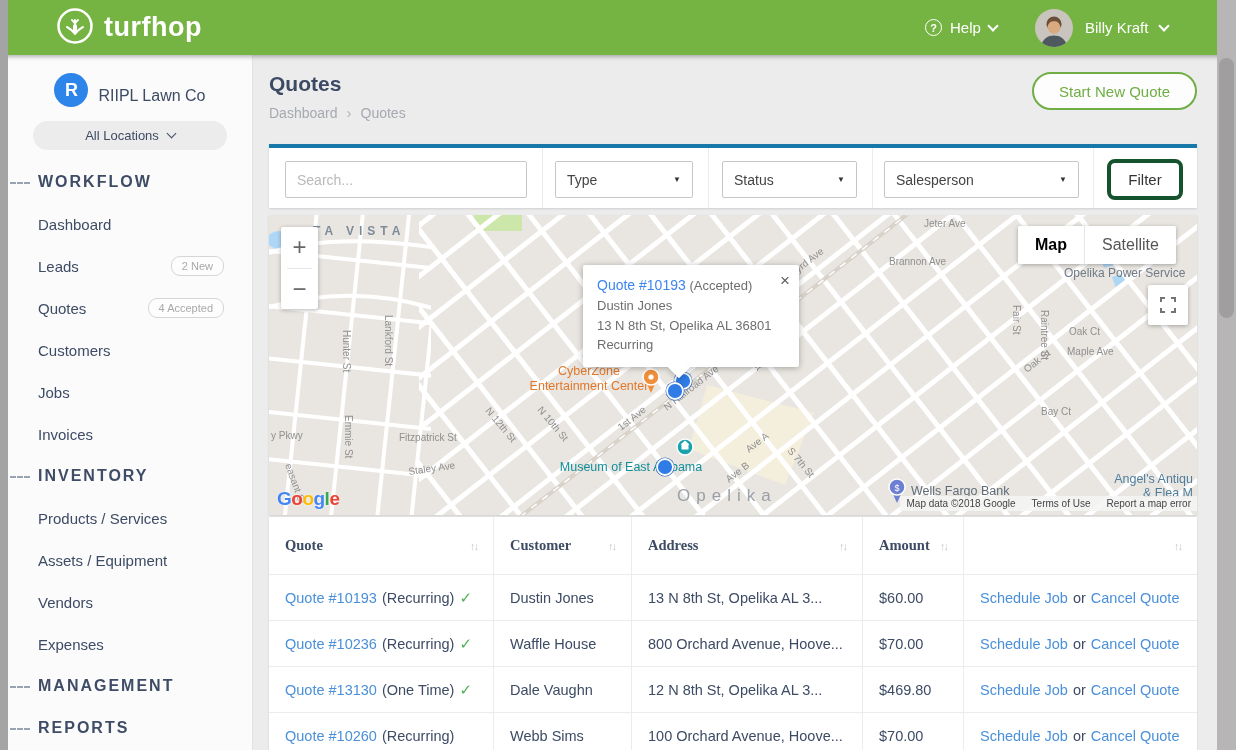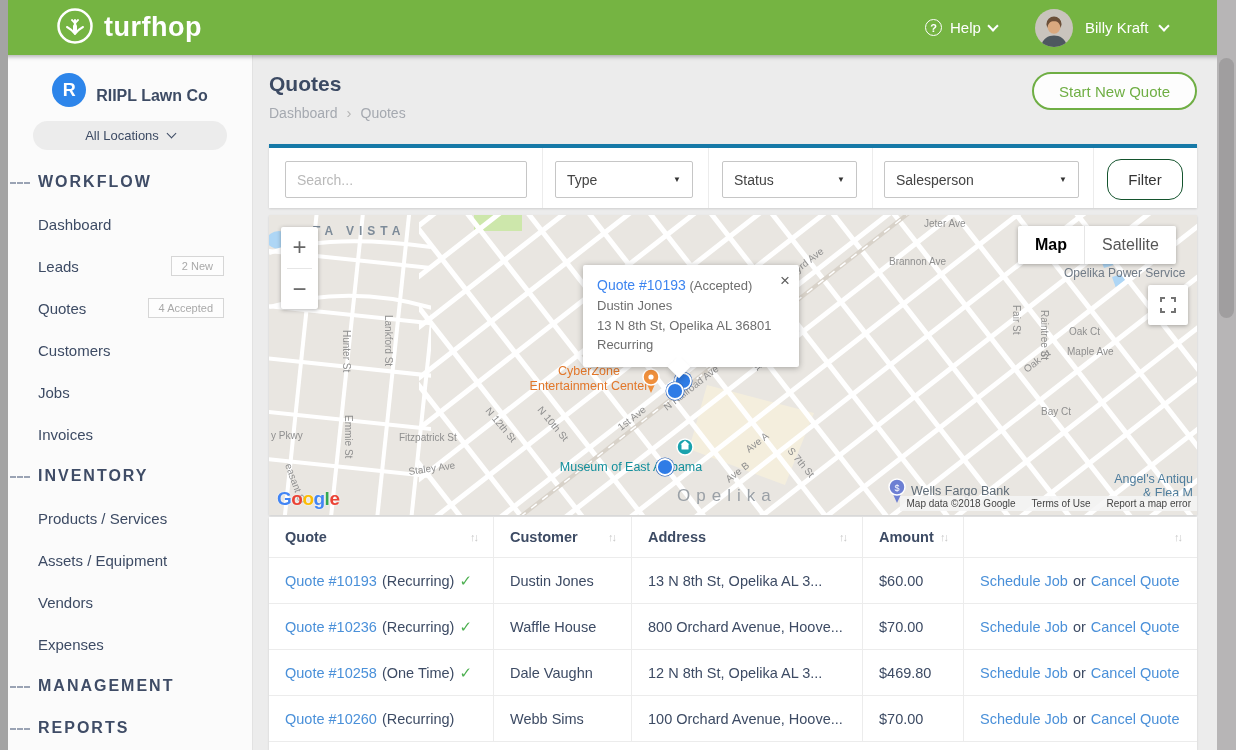--- a/index.html
+++ b/index.html
@@ -25,31 +25,31 @@
   .chev { display:inline-block; width:8px; height:8px; border-right:2px solid #fff; border-bottom:2px solid #fff;
           transform:rotate(45deg); margin-top:-4px; }
   .user { position:absolute; left:1035px; top:0; height:55px; display:flex; align-items:center; gap:12px; color:#fff; font-size:15px; cursor:pointer; }
   .avatar { width:38px; height:38px; border-radius:50%; overflow:hidden; display:block; }
 
   
   .sidebar { position:absolute; left:8px; top:55px; width:245px; height:695px; background:#fbfbfb; border-right:1px solid #e2e2e2; }
   .company { display:flex; align-items:center; justify-content:center; gap:10px; height:58px; padding-top:12px; }
   .r-logo { width:34px; height:34px; border-radius:50%; background:#2d85ea; color:#fff; font-weight:bold; font-size:18px;
             display:flex; align-items:center; justify-content:center; }
-  .company-name { color:#3d4b64; font-size:16px; font-weight:bold;margin-top:12px; }
+  .company-name { color:#3d4b64; font-size:16px; font-weight:normal;margin-top:12px; }
   .loc-pill { margin:8px auto 4px; width:194px; height:29px; background:#ececec; border-radius:15px; display:flex;
               align-items:center; justify-content:center; gap:9px; font-size:13px; color:#3d4b64; cursor:pointer; }
   .loc-pill .chev { border-color:#3d4b64; width:7px; height:7px; border-width:1.5px; }
   .nav { position:absolute; left:0; top:106px; width:100%; }
   .nav-section { position:relative; height:42px; display:flex; align-items:center; padding-left:30px; }
   .dashes { position:absolute; left:2px; top:50%; width:20px; border-top:2px dashed #9aa3b4; }
   .section-label { font-size:16px; font-weight:bold; letter-spacing:2px; color:#3f4c66; }
   .nav-item { position:relative; height:42px; display:flex; align-items:center; padding-left:30px; font-size:15px;
               color:#3d4b64; cursor:pointer; text-decoration:none; }
-  .badge { position:absolute; right:28px; border:1px solid #d6d6d6; border-radius:0; color:#a9a9a9;
+  .badge { position:absolute; right:28px; border:1px solid #d6d6d6; border-radius:9px; color:#a9a9a9;
            font-size:11px; padding:3px 10px; background:#fdfdfd; }
   .badge:empty { display:none; }
 
   
   .content { position:absolute; left:253px; top:55px; width:964px; height:695px; background:#ececec; }
   .page-title { position:absolute; left:16px; top:17px; font-size:21px; font-weight:bold; color:#3c4a63; }
   .breadcrumb { position:absolute; left:16px; top:49px; font-size:14px; color:#a5a9b0; display:flex; gap:9px; align-items:center; }
   .breadcrumb .sep { color:#b5b5b5; font-size:15px; }
   .breadcrumb a { color:#a5a9b0; text-decoration:none; cursor:pointer; }
   .start-btn { position:absolute; right:20px; top:17px; height:38px; padding:0 25px; border:2px solid #6fae44;
@@ -60,22 +60,22 @@
 
   
   .filter-card { top:89px; height:64px; border-top:4px solid #1679a7; }
   .f-search { position:absolute; left:16px; top:13px; width:242px; height:37px; border:1px solid #c6c6c6; border-radius:2px;
               padding:0 11px; font-size:14px; color:#444; outline:none; }
   .f-search::placeholder { color:#b9b9b9; }
   .f-divider { position:absolute; top:0; bottom:0; width:1px; background:#ececec; }
   .f-select { position:absolute; top:13px; height:37px; border:1px solid #c6c6c6; border-radius:2px; background:#fff;
               display:flex; align-items:center; justify-content:space-between; padding:0 11px; font-size:14px; color:#444; cursor:pointer; }
   .sel-arrow { font-size:8px; color:#333; margin-left:8px; }
-  .filter-btn { position:absolute; left:838px; top:11px; width:76px; height:41px; background:#fff; border:1px solid #14532d;
-                border-radius:14px; font-size:15px; color:#333; cursor:pointer; font-family:"Liberation Sans", sans-serif; }
+  .filter-btn { position:absolute; left:838px; top:11px; width:76px; height:41px; background:#fff; border:4px solid #14532d;
+                border-radius:8px; font-size:15px; color:#333; cursor:pointer; font-family:"Liberation Sans", sans-serif; }
 
   
   .map-card { top:160px; height:300px; overflow:hidden; }
   .map-svg { position:absolute; left:0; top:0; }
   .zoomctrl { position:absolute; left:12px; top:12px; width:37px; height:82px; background:#fff; border-radius:2px;
               box-shadow:0 1px 4px rgba(0,0,0,.3); display:flex; flex-direction:column; }
   .zoomctrl button { flex:1; border:none; background:none; font-size:24px; color:#666; cursor:pointer; line-height:1; }
   .zdiv { height:1px; background:#e6e6e6; margin:0 6px; }
   .maptype { position:absolute; left:749px; top:11px; height:38px; display:flex; box-shadow:0 1px 4px rgba(0,0,0,.3); border-radius:2px; overflow:hidden; }
   .maptype button { border:none; background:#fff; font-size:16px; cursor:pointer; padding:0 17px; font-family:"Liberation Sans", sans-serif; }
@@ -91,21 +91,21 @@
              box-shadow:3px 3px 5px rgba(0,0,0,.15); }
   .google-logo { position:absolute; left:8px; bottom:5px; font-size:19px; font-weight:bold; letter-spacing:-.5px;
                  text-shadow:0 0 2px #fff; cursor:pointer; }
   .attribution { position:absolute; right:0; bottom:4px; height:15px; background:rgba(245,245,245,.85); display:flex;
                  align-items:center; gap:16px; font-size:10px; color:#454545; padding:0 6px; }
   .attribution a { color:#454545; text-decoration:none; cursor:pointer; }
 
   
   .table-card { top:462px; height:233px; }
   .tr { display:grid; grid-template-columns:225px 138px 231px 101px 233px; border-bottom:1px solid #ececec; }
-  .thead { height:41px; }
+  .thead { height:58px;font-family:Liberation Serif, serif; }
   .trow { height:46px; }
   .td { display:flex; align-items:center; padding:0 16px; border-right:1px solid #ececec; font-size:14.5px; color:#3d4b64;
         white-space:nowrap; overflow:hidden; gap:5px; }
   .td:last-child { border-right:none; }
   .th { font-weight:bold; color:#3d4b64; font-size:14.5px; justify-content:space-between; }
   .sort { color:#c9c9c9; font-size:11px; letter-spacing:-2px; font-weight:normal; }
   .td a { color:#4a90d9; text-decoration:none; cursor:pointer; }
   .check { color:#4caf50; font-size:15px; }
   .check:empty { display:none; }
   .th-actions { justify-content:flex-end; }
@@ -474,21 +474,21 @@
         <div class="td">$70.00</div>
         <div class="td">
             <a>Schedule Job</a>
             <span>or</span>
             <a>Cancel Quote</a>
           </div>
       </div>
 
       <div class="tr trow">
         <div class="td">
-            <a>Quote #10258</a>
+            <a>Quote #13130</a>
             <span>(One Time)</span>
             <span class="check">✓</span>
           </div>
         <div class="td">Dale Vaughn</div>
         <div class="td">12 N 8th St, Opelika AL 3...</div>
         <div class="td">$469.80</div>
         <div class="td">
             <a>Schedule Job</a>
             <span>or</span>
             <a>Cancel Quote</a>

